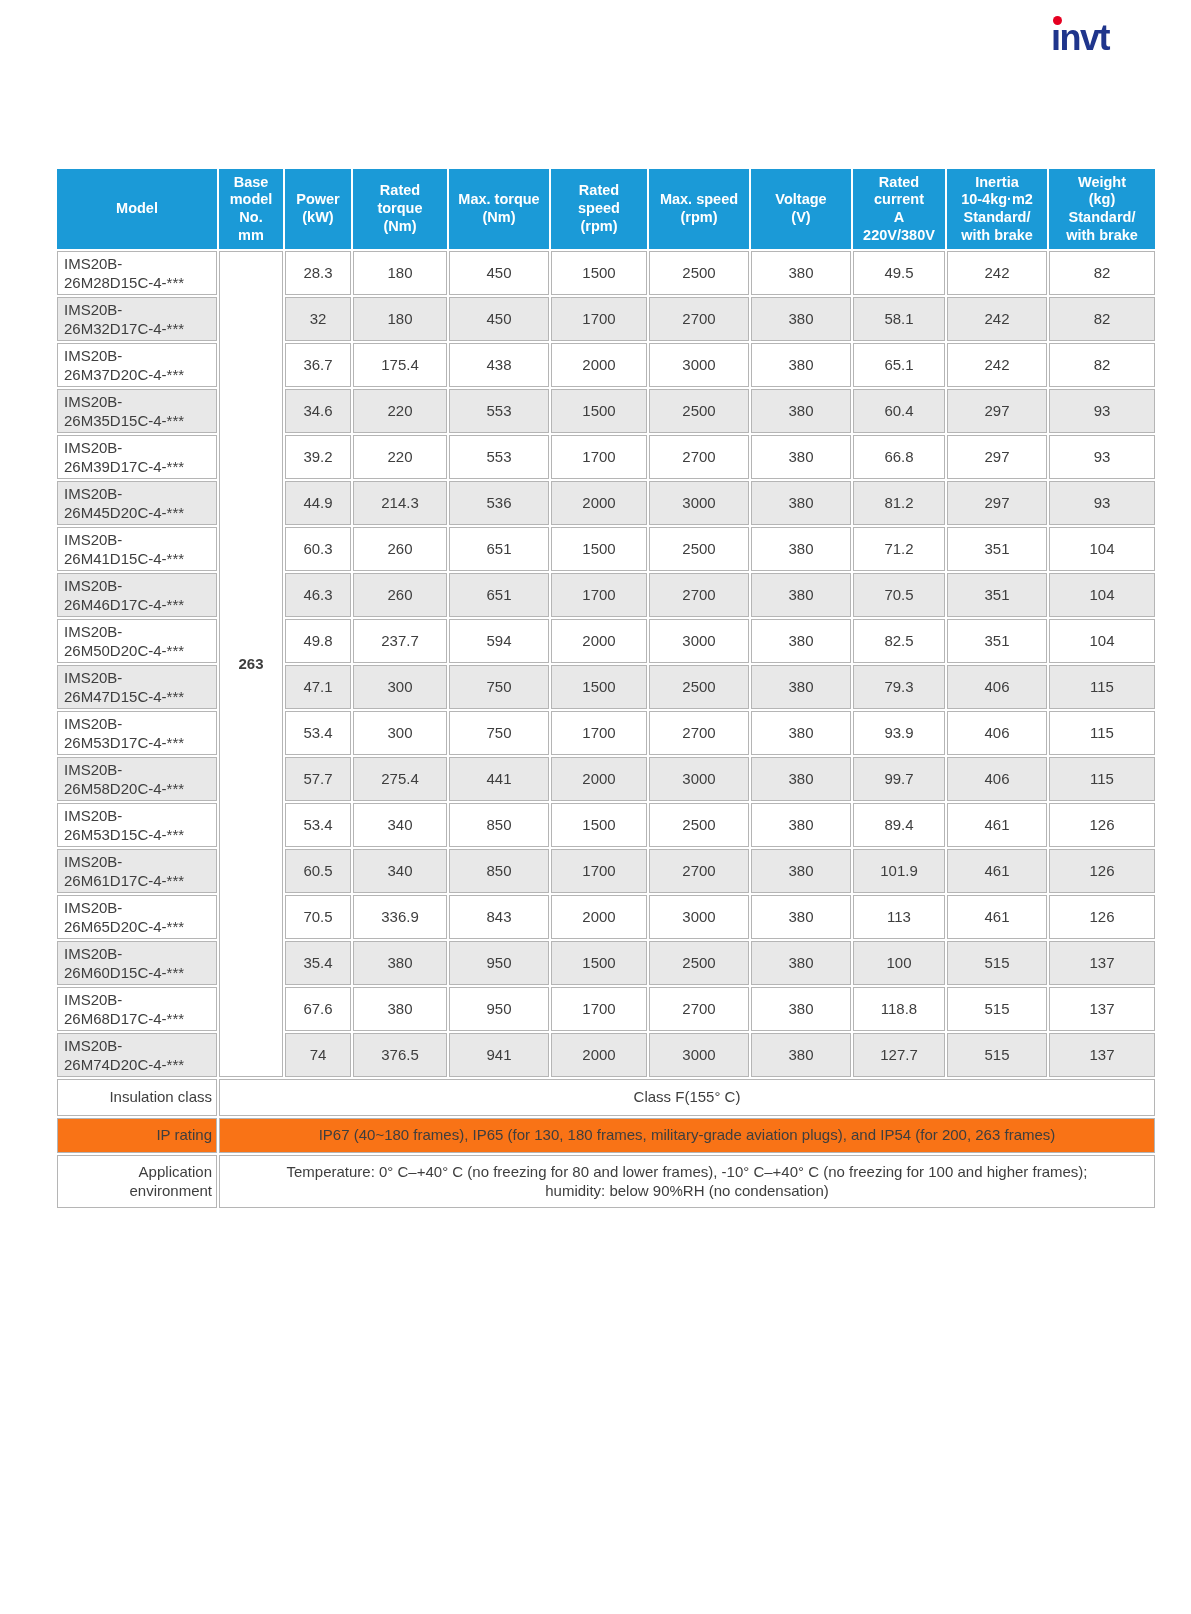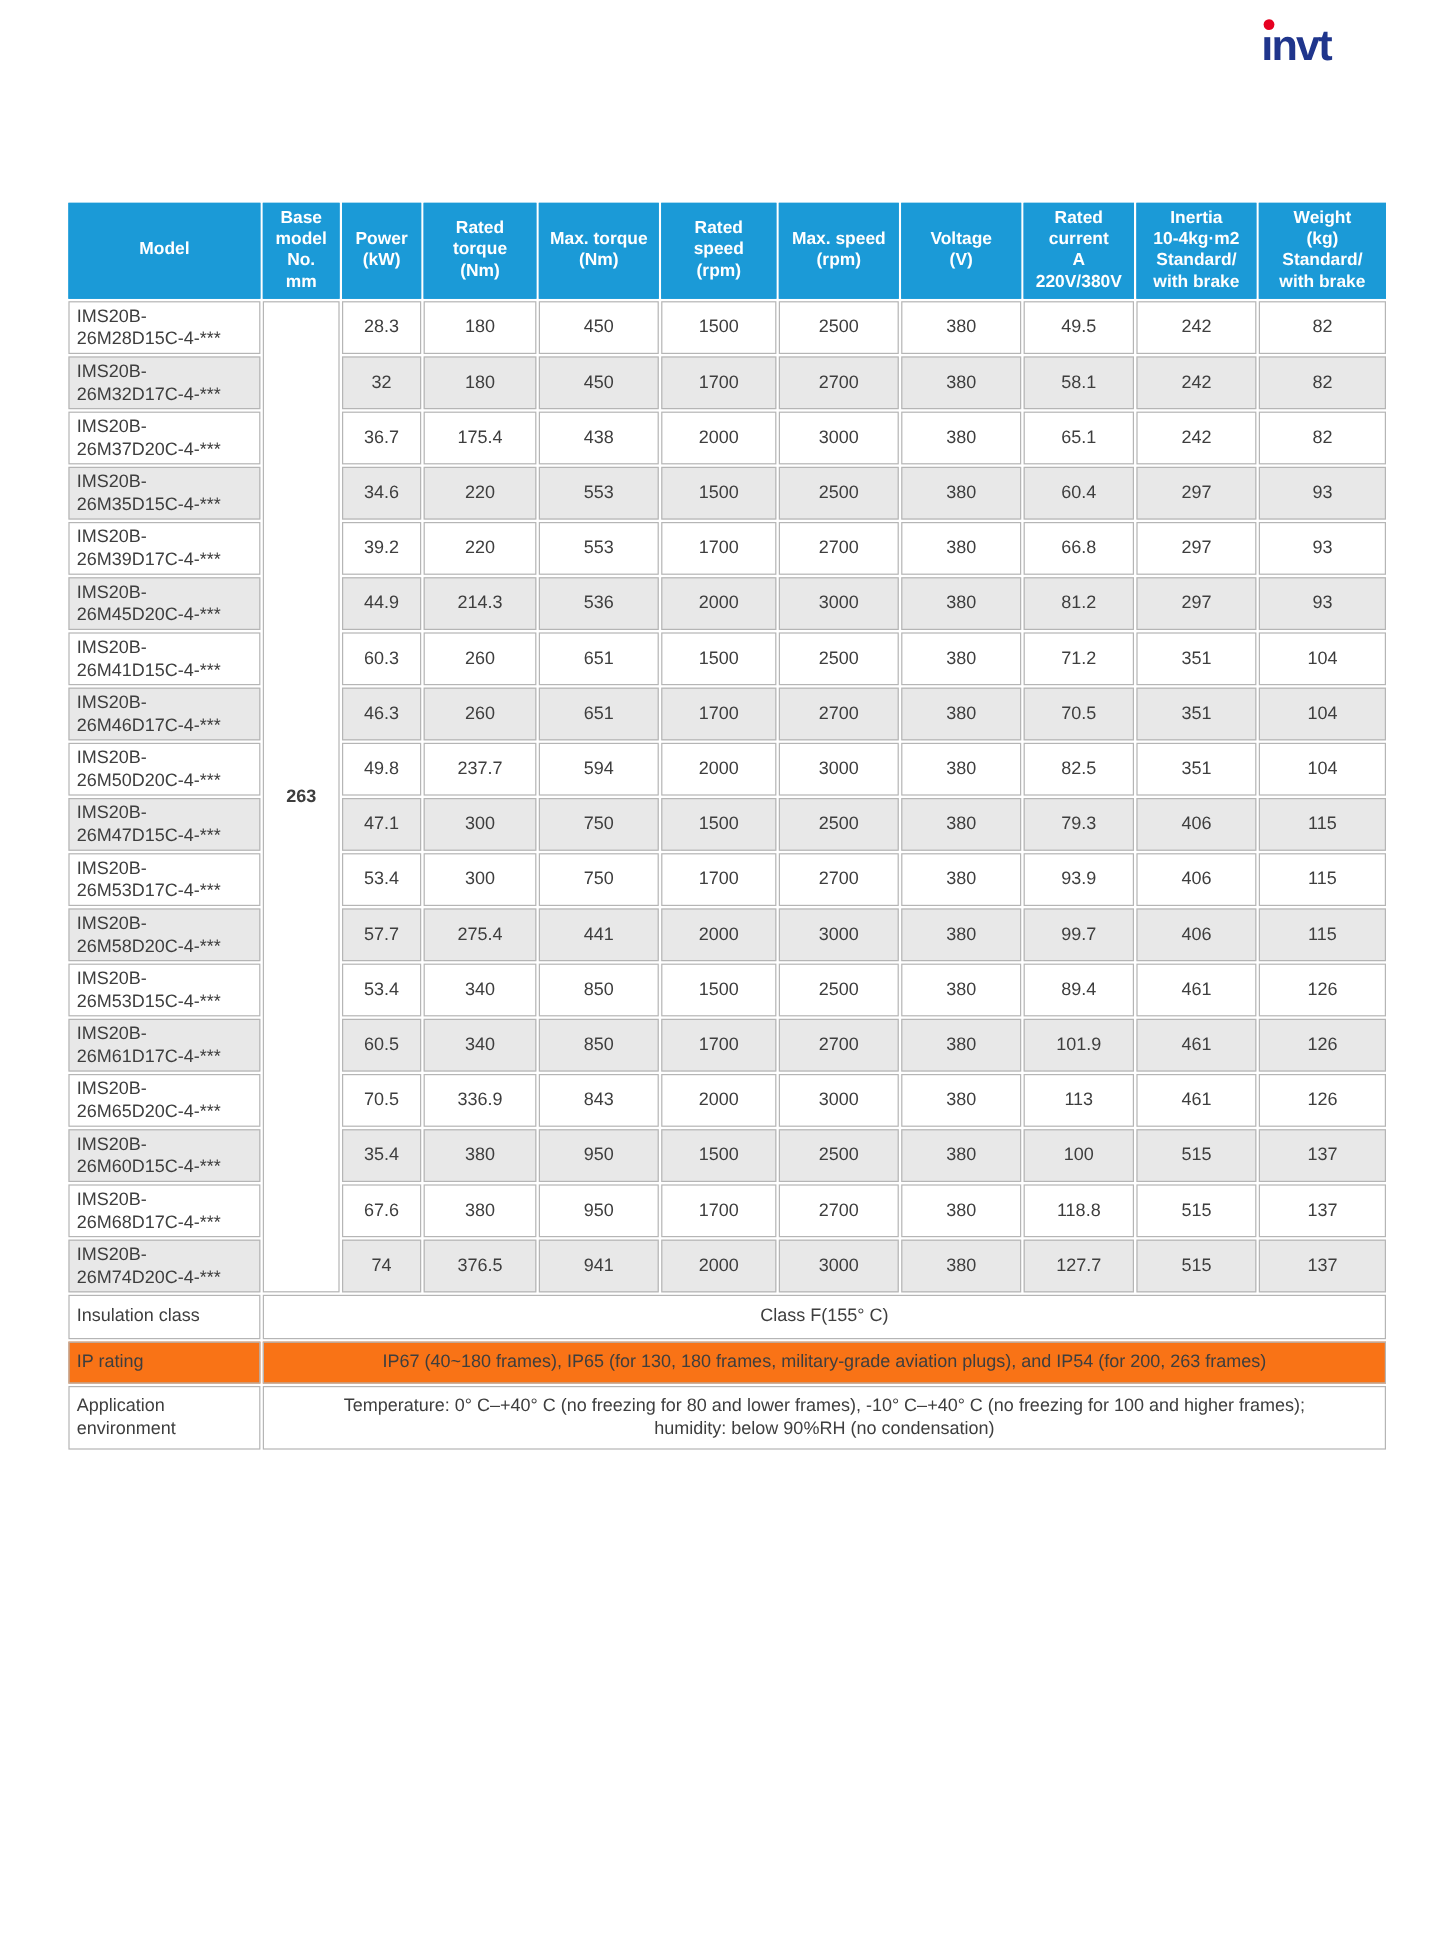--- a/index.html
+++ b/index.html
@@ -66,21 +66,21 @@
   #data-rows td.model-cell{
     text-align:left;
     white-space:pre-line;
     padding:1px 4px 1px 6px;
     margin-top:18px;
   }
   #data-rows tr:nth-child(even) td{background:#e8e8e8;}
   #data-rows td.base-cell{background:#ffffff;text-align:center;font-weight:bold;}
   .footer-row td{line-height:1.25;}
   .footer-row .label-cell{
-    text-align:left;
+    text-align:right;
     padding:2px 4px 2px 6px;
     white-space:pre-line;
   }
   .footer-row .value-cell-wide{
     text-align:center;
     white-space:pre-line;
     padding:2px 8px;
   }
   tr.row-insulation td{height:31px;}
   tr.row-ip td{height:29px;background:#f97316;}

